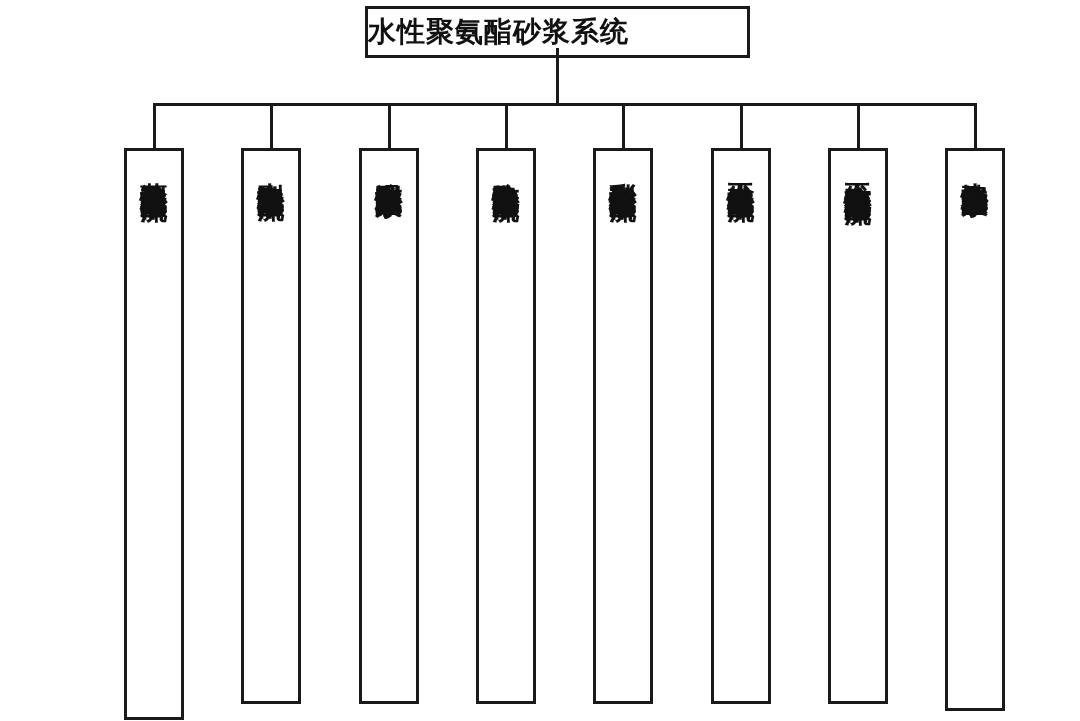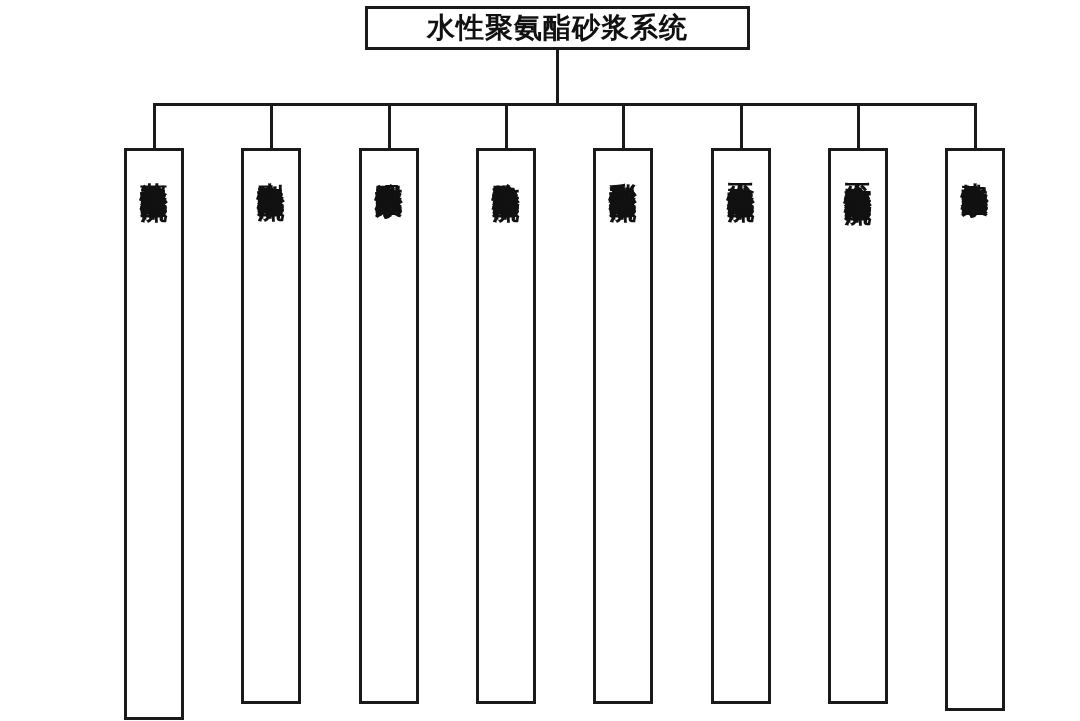--- a/index.html
+++ b/index.html
@@ -22,27 +22,26 @@
     width: 1080px;
     height: 721px;
   }
 
   
   .root-node {
     position: absolute;
     left: 365px;
     top: 6px;
     width: 385px;
-    height: 44px;
+    height: 52px;
     border: 3px solid #1a1a1a;
     background: #ffffff;
     box-sizing: border-box;
     display: flex;
     align-items: center;
-    justify-content: center;
   }
   .root-node .root-label {
     font-size: 28px;
     font-weight: bold;
     letter-spacing: 1px;
     color: #111111;
     line-height: 1;
     white-space: nowrap;
   }
 

